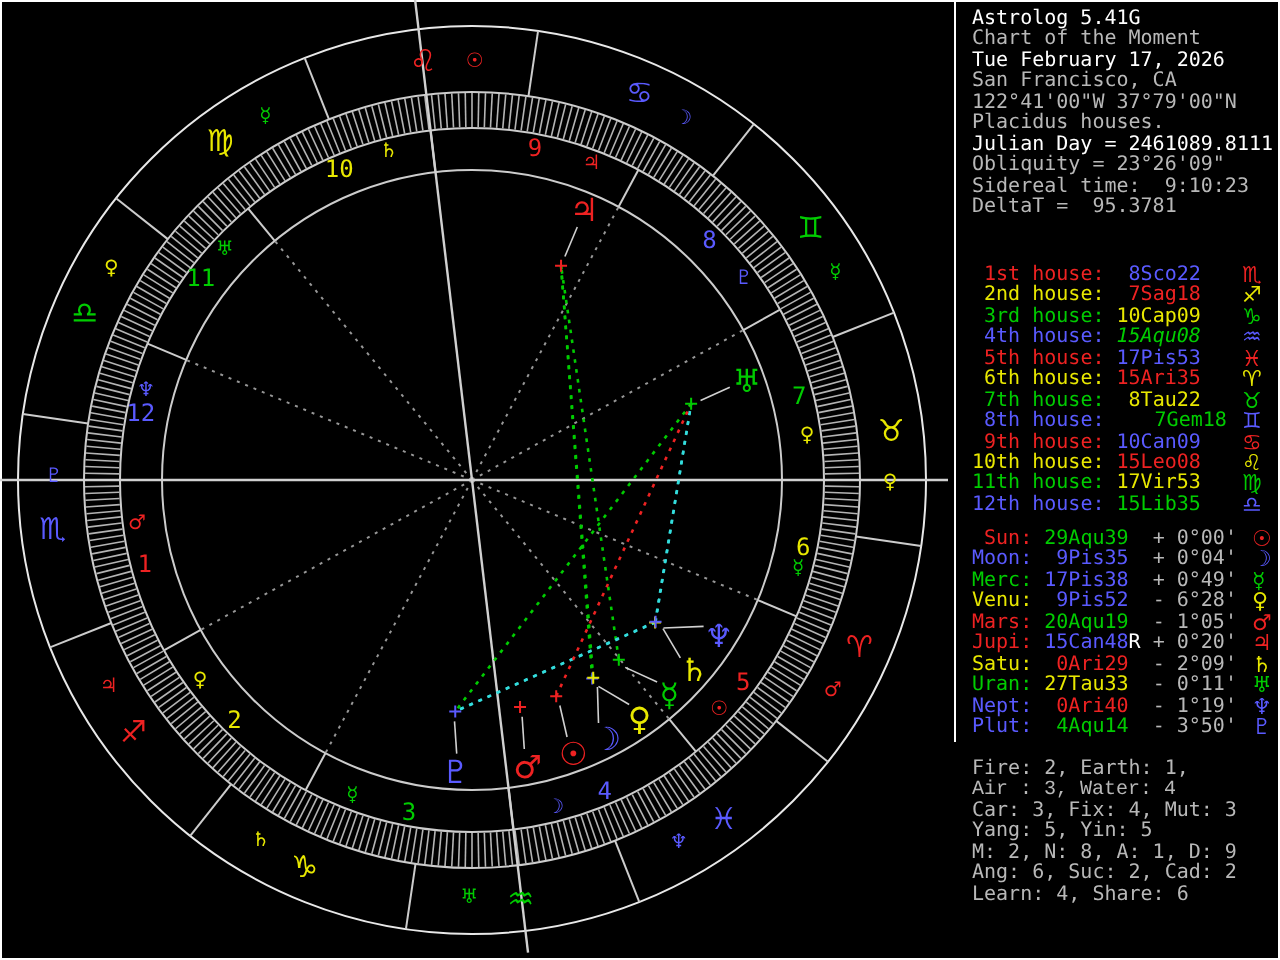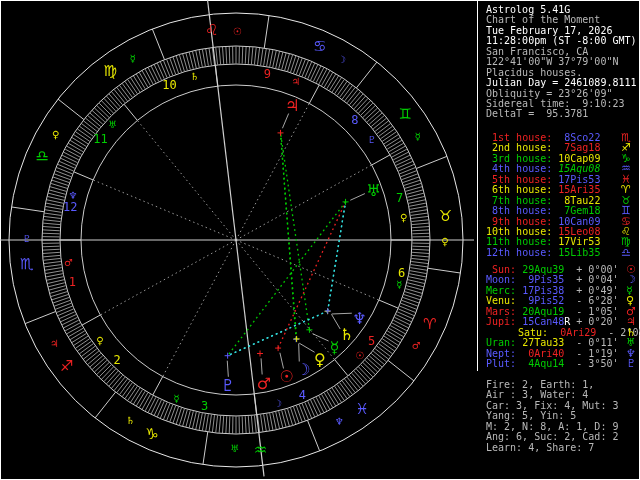--- a/index.html
+++ b/index.html
@@ -500,58 +500,57 @@
       <text x="359.4082276503909" y="318.01544301091474" fill="#5a5aff" font-size="16" font-family="&quot;DejaVu Sans&quot;,sans-serif" text-anchor="middle" dominant-baseline="central">♆</text>
       <line x1="228.3524538159365" y1="376.7863846929314" x2="227.26455360217386" y2="360.6842656531112" stroke="#d0d0d0" stroke-width="0.8"></line>
       <path d="M224.62552246158816,355.69731252694953L230.62552246158816,355.69731252694953M227.62552246158816,352.69731252694953L227.62552246158816,358.69731252694953" stroke="#5a5aff" stroke-width="1" fill="none"></path>
       <text x="227.85006027099806" y="385.77235157056924" fill="#5a5aff" font-size="16" font-family="&quot;DejaVu Sans&quot;,sans-serif" text-anchor="middle" dominant-baseline="central">♇</text>
     </svg>
   <div class="panel">
     <div class="sect" id="hdr" style="top:5px">
         <div class="prow"><span style="color: rgb(255, 255, 255);">Astrolog 5.41G</span></div>
         <div class="prow"><span style="color: rgb(184, 184, 184);">Chart of the Moment</span></div>
         <div class="prow"><span style="color: rgb(255, 255, 255);">Tue February 17, 2026</span></div>
-        <div class="prow"><span style="color: rgb(255, 255, 255);">11:28:00pm (ST -8:00 GMT)</span></div>
         <div class="prow"><span style="color: rgb(184, 184, 184);">San Francisco, CA</span></div>
         <div class="prow"><span style="color: rgb(184, 184, 184);">122°41'00"W 37°79'00"N</span></div>
         <div class="prow"><span style="color: rgb(184, 184, 184);">Placidus houses.</span></div>
         <div class="prow"><span style="color: rgb(255, 255, 255);">Julian Day = 2461089.8111</span></div>
         <div class="prow"><span style="color: rgb(184, 184, 184);">Obliquity = 23°26'09"</span></div>
         <div class="prow"><span style="color: rgb(184, 184, 184);">Sidereal time:  9:10:23</span></div>
         <div class="prow"><span style="color: rgb(184, 184, 184);">DeltaT =  95.3781</span></div>
       </div>
     <div class="sect" id="hlist" style="top:133px">
         <div class="prow"><span style="color: rgb(238, 34, 34);"> 1st</span><span style="color: rgb(238, 34, 34);"> house: </span><span style="color: rgb(90, 90, 255);"> 8Sco22</span><span class="gl" style="color: rgb(238, 34, 34); left: 143px;">♏</span></div>
         <div class="prow"><span style="color: rgb(232, 232, 0);"> 2nd</span><span style="color: rgb(232, 232, 0);"> house: </span><span style="color: rgb(238, 34, 34);"> 7Sag18</span><span class="gl" style="color: rgb(232, 232, 0); left: 143px;">♐</span></div>
         <div class="prow"><span style="color: rgb(0, 204, 0);"> 3rd</span><span style="color: rgb(0, 204, 0);"> house: </span><span style="color: rgb(232, 232, 0);">10Cap09</span><span class="gl" style="color: rgb(0, 204, 0); left: 143px;">♑</span></div>
         <div class="prow"><span style="color: rgb(90, 90, 255);"> 4th</span><span style="color: rgb(90, 90, 255);"> house: </span><span style="color: rgb(0, 204, 0); font-style: italic;">15Aqu08</span><span class="gl" style="color: rgb(90, 90, 255); left: 143px;">♒</span></div>
         <div class="prow"><span style="color: rgb(238, 34, 34);"> 5th</span><span style="color: rgb(238, 34, 34);"> house: </span><span style="color: rgb(90, 90, 255);">17Pis53</span><span class="gl" style="color: rgb(238, 34, 34); left: 143px;">♓</span></div>
         <div class="prow"><span style="color: rgb(232, 232, 0);"> 6th</span><span style="color: rgb(232, 232, 0);"> house: </span><span style="color: rgb(238, 34, 34);">15Ari35</span><span class="gl" style="color: rgb(232, 232, 0); left: 143px;">♈</span></div>
         <div class="prow"><span style="color: rgb(0, 204, 0);"> 7th</span><span style="color: rgb(0, 204, 0);"> house: </span><span style="color: rgb(232, 232, 0);"> 8Tau22</span><span class="gl" style="color: rgb(0, 204, 0); left: 143px;">♉</span></div>
-        <div class="prow"><span style="color: rgb(90, 90, 255);"> 8th</span><span style="color: rgb(90, 90, 255);"> house: </span><span style="color: rgb(0, 204, 0);"> 7Gem18</span><span class="gl" style="color: rgb(90, 90, 255); left: 143px;">♊</span></div>
+        <div class="prow"><span style="color: rgb(90, 90, 255);"> 8th</span><span style="color: rgb(90, 90, 255);"> house: </span><span style="color: rgb(0, 204, 0); margin-left: 13px;"> 7Gem18</span><span class="gl" style="color: rgb(90, 90, 255); left: 143px;">♊</span></div>
         <div class="prow"><span style="color: rgb(238, 34, 34);"> 9th</span><span style="color: rgb(238, 34, 34);"> house: </span><span style="color: rgb(90, 90, 255);">10Can09</span><span class="gl" style="color: rgb(238, 34, 34); left: 143px;">♋</span></div>
         <div class="prow"><span style="color: rgb(232, 232, 0);">10th</span><span style="color: rgb(232, 232, 0);"> house: </span><span style="color: rgb(238, 34, 34);">15Leo08</span><span class="gl" style="color: rgb(232, 232, 0); left: 143px;">♌</span></div>
         <div class="prow"><span style="color: rgb(0, 204, 0);">11th</span><span style="color: rgb(0, 204, 0);"> house: </span><span style="color: rgb(232, 232, 0);">17Vir53</span><span class="gl" style="color: rgb(0, 204, 0); left: 143px;">♍</span></div>
         <div class="prow"><span style="color: rgb(90, 90, 255);">12th</span><span style="color: rgb(90, 90, 255);"> house: </span><span style="color: rgb(0, 204, 0);">15Lib35</span><span class="gl" style="color: rgb(90, 90, 255); left: 143px;">♎</span></div>
       </div>
     <div class="sect" id="plist" style="top:265px">
         <div class="prow"><span style="color: rgb(238, 34, 34); margin-top: 15px;"> Sun:</span><span style="color: rgb(0, 204, 0);"> 29Aqu39</span><span style="color: rgb(255, 255, 255);"> </span><span style="color: rgb(184, 184, 184);"> + 0°00'</span><span class="gl" style="color: rgb(238, 34, 34); left: 148px;">☉</span></div>
         <div class="prow"><span style="color: rgb(90, 90, 255);">Moon:</span><span style="color: rgb(90, 90, 255);">  9Pis35</span><span style="color: rgb(255, 255, 255);"> </span><span style="color: rgb(184, 184, 184);"> + 0°04'</span><span class="gl" style="color: rgb(90, 90, 255); left: 148px;">☽</span></div>
         <div class="prow"><span style="color: rgb(0, 204, 0);">Merc:</span><span style="color: rgb(90, 90, 255);"> 17Pis38</span><span style="color: rgb(255, 255, 255);"> </span><span style="color: rgb(184, 184, 184);"> + 0°49'</span><span class="gl" style="color: rgb(0, 204, 0); left: 148px;">☿</span></div>
         <div class="prow"><span style="color: rgb(232, 232, 0);">Venu:</span><span style="color: rgb(90, 90, 255);">  9Pis52</span><span style="color: rgb(255, 255, 255);"> </span><span style="color: rgb(184, 184, 184);"> - 6°28'</span><span class="gl" style="color: rgb(232, 232, 0); left: 148px;">♀</span></div>
         <div class="prow"><span style="color: rgb(238, 34, 34);">Mars:</span><span style="color: rgb(0, 204, 0);"> 20Aqu19</span><span style="color: rgb(255, 255, 255);"> </span><span style="color: rgb(184, 184, 184);"> - 1°05'</span><span class="gl" style="color: rgb(238, 34, 34); left: 148px;">♂</span></div>
         <div class="prow"><span style="color: rgb(238, 34, 34);">Jupi:</span><span style="color: rgb(90, 90, 255);"> 15Can48</span><span style="color: rgb(255, 255, 255);">R</span><span style="color: rgb(184, 184, 184);"> + 0°20'</span><span class="gl" style="color: rgb(238, 34, 34); left: 148px;">♃</span></div>
-        <div class="prow"><span style="color: rgb(232, 232, 0); margin-left: 32px;">Satu:</span><span style="color: rgb(238, 34, 34);">  0Ari29</span><span style="color: rgb(255, 255, 255);"> </span><span style="color: rgb(184, 184, 184);"> - 2°09'</span><span class="gl" style="color: rgb(232, 232, 0); left: 148px;">♄</span></div>
+        <div class="prow"><span style="color: rgb(232, 232, 0);">Satu:</span><span style="color: rgb(238, 34, 34);">  0Ari29</span><span style="color: rgb(255, 255, 255);"> </span><span style="color: rgb(184, 184, 184);"> - 2°09'</span><span class="gl" style="color: rgb(232, 232, 0); left: 148px;">♄</span></div>
         <div class="prow"><span style="color: rgb(0, 204, 0);">Uran:</span><span style="color: rgb(232, 232, 0);"> 27Tau33</span><span style="color: rgb(255, 255, 255);"> </span><span style="color: rgb(184, 184, 184);"> - 0°11'</span><span class="gl" style="color: rgb(0, 204, 0); left: 148px;">♅</span></div>
         <div class="prow"><span style="color: rgb(90, 90, 255);">Nept:</span><span style="color: rgb(238, 34, 34);">  0Ari40</span><span style="color: rgb(255, 255, 255);"> </span><span style="color: rgb(184, 184, 184);"> - 1°19'</span><span class="gl" style="color: rgb(90, 90, 255); left: 148px;">♆</span></div>
         <div class="prow"><span style="color: rgb(90, 90, 255);">Plut:</span><span style="color: rgb(0, 204, 0);">  4Aqu14</span><span style="color: rgb(255, 255, 255);"> </span><span style="color: rgb(184, 184, 184);"> - 3°50'</span><span class="gl" style="color: rgb(90, 90, 255); left: 148px;">♇</span></div>
       </div>
     <div class="sect" id="stats" style="top:380px">
         <div class="prow"><span style="color: rgb(184, 184, 184);">Fire: 2, Earth: 1,</span></div>
-        <div class="prow"><span style="color: rgb(184, 184, 184);">Air : 3, Water: 4</span></div>
+        <div class="prow"><span style="color: rgb(184, 184, 184); font-family: Liberation Mono, monospace;">Air : 3, Water: 4</span></div>
         <div class="prow"><span style="color: rgb(184, 184, 184);">Car: 3, Fix: 4, Mut: 3</span></div>
         <div class="prow"><span style="color: rgb(184, 184, 184);">Yang: 5, Yin: 5</span></div>
         <div class="prow"><span style="color: rgb(184, 184, 184);">M: 2, N: 8, A: 1, D: 9</span></div>
         <div class="prow"><span style="color: rgb(184, 184, 184);">Ang: 6, Suc: 2, Cad: 2</span></div>
-        <div class="prow"><span style="color: rgb(184, 184, 184);">Learn: 4, Share: 7</span></div>
+        <div class="prow"><span style="color: rgb(184, 184, 184);">Learn: 4, Share: 6</span></div>
       </div>
   </div>
 </div>
 
 </body></html>

